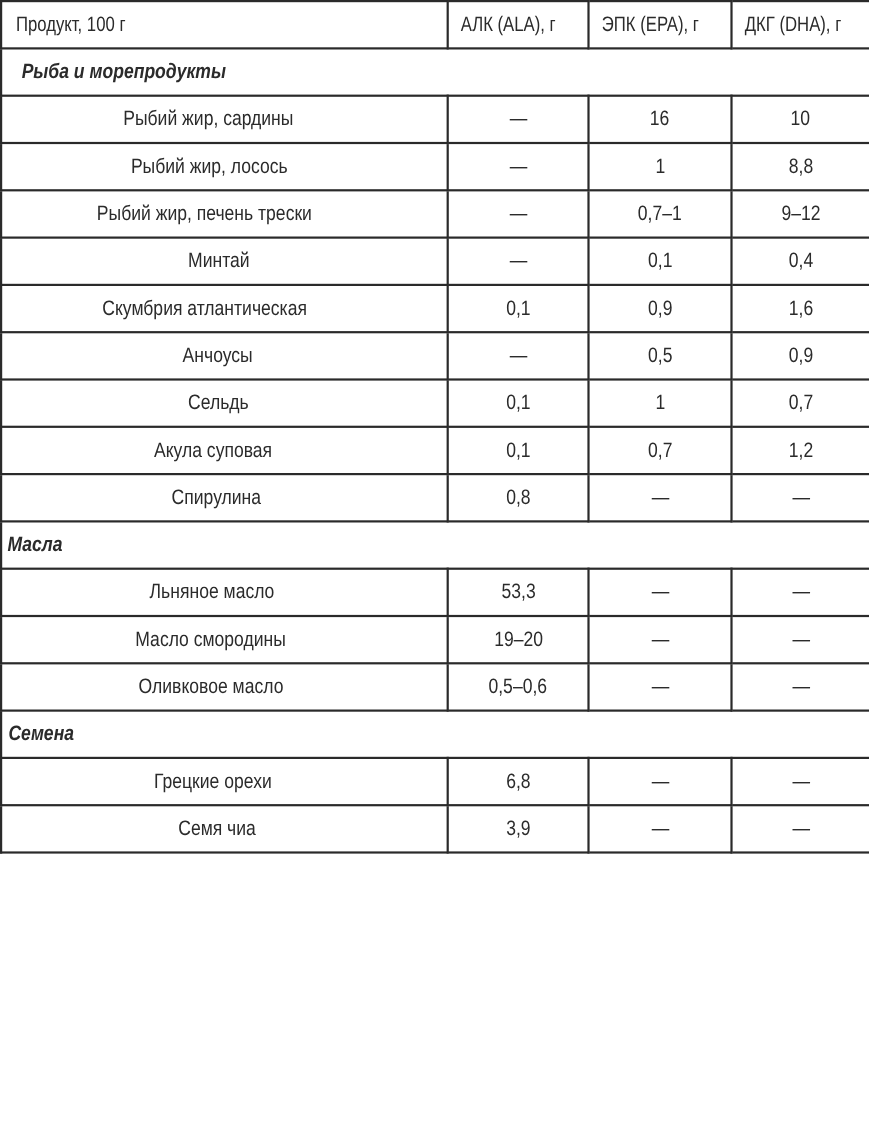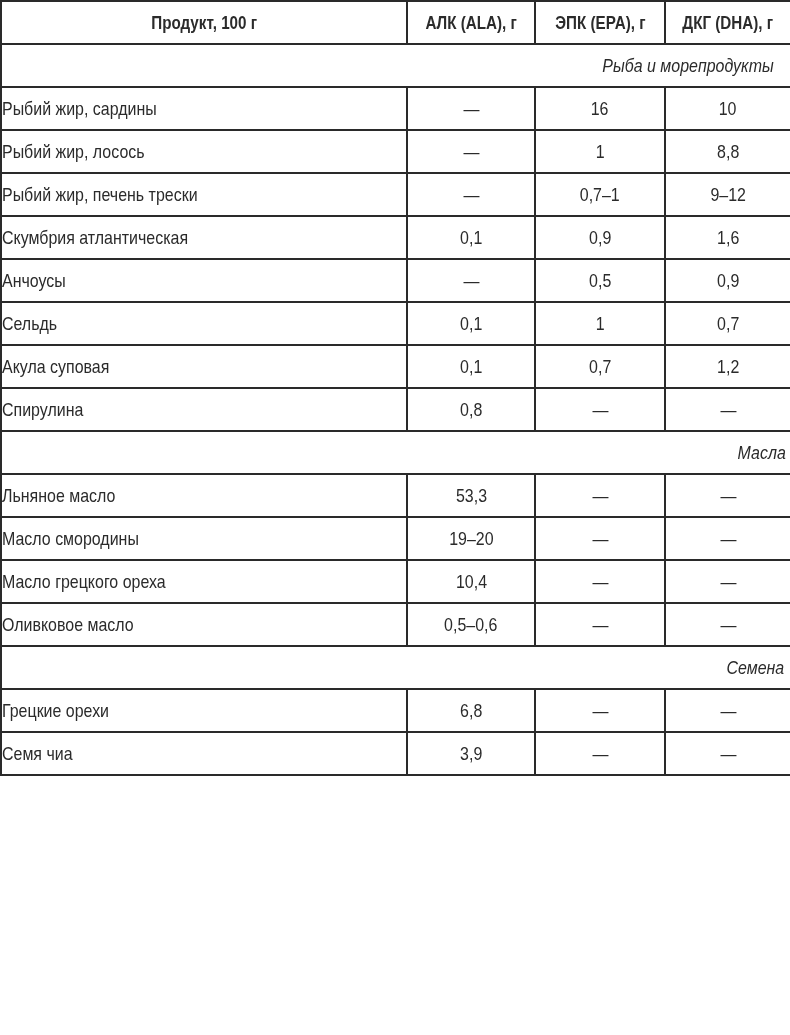--- a/index.html
+++ b/index.html
@@ -35,30 +35,31 @@
     }
     .narrow {
       display: inline-block;
       transform: scaleX(0.84);
     }
     th .narrow { transform: scaleX(0.8); }
     td.name .narrow, td.name {
       transform-origin: left center;
     }
     td.name .narrow { transform-origin: left center; }
-    td.name { text-align: left; padding-left: 2px; }
+    td.name { text-align: center; padding-left: 2px; }
     td.num { text-align: center; }
     th {
-      font-weight: bold;
-      text-align: center;
+      font-weight: normal;
+      text-align: left;
       font-size: 18px;
     }
     td.section {
-      text-align: right;
+      text-align: left;
       font-style: italic;
+      font-weight: bold;
     }
     tr { height: 43px; }
   </style>
 </head>
 <body>
 
 <table class="omega">
   <colgroup>
     <col class="c-name">
       <col class="c-ala">
@@ -87,20 +88,26 @@
         <td class="name"><span class="narrow">Рыбий жир, лосось</span></td>
         <td class="num"><span class="narrow">—</span></td>
         <td class="num"><span class="narrow">1</span></td>
         <td class="num"><span class="narrow">8,8</span></td>
       </tr>
       <tr>
         <td class="name"><span class="narrow">Рыбий жир, печень трески</span></td>
         <td class="num"><span class="narrow">—</span></td>
         <td class="num"><span class="narrow">0,7–1</span></td>
         <td class="num"><span class="narrow">9–12</span></td>
+      </tr>
+      <tr>
+        <td class="name"><span class="narrow">Минтай</span></td>
+        <td class="num"><span class="narrow">—</span></td>
+        <td class="num"><span class="narrow">0,1</span></td>
+        <td class="num"><span class="narrow">0,4</span></td>
       </tr>
       <tr>
         <td class="name"><span class="narrow">Скумбрия атлантическая</span></td>
         <td class="num"><span class="narrow">0,1</span></td>
         <td class="num"><span class="narrow">0,9</span></td>
         <td class="num"><span class="narrow">1,6</span></td>
       </tr>
       <tr>
         <td class="name"><span class="narrow">Анчоусы</span></td>
         <td class="num"><span class="narrow">—</span></td>
@@ -134,26 +141,20 @@
         <td class="num"><span class="narrow">—</span></td>
         <td class="num"><span class="narrow">—</span></td>
       </tr>
       <tr>
         <td class="name"><span class="narrow">Масло смородины</span></td>
         <td class="num"><span class="narrow">19–20</span></td>
         <td class="num"><span class="narrow">—</span></td>
         <td class="num"><span class="narrow">—</span></td>
       </tr>
       <tr>
-        <td class="name"><span class="narrow">Масло грецкого ореха</span></td>
-        <td class="num"><span class="narrow">10,4</span></td>
-        <td class="num"><span class="narrow">—</span></td>
-        <td class="num"><span class="narrow">—</span></td>
-      </tr>
-      <tr>
         <td class="name"><span class="narrow">Оливковое масло</span></td>
         <td class="num"><span class="narrow">0,5–0,6</span></td>
         <td class="num"><span class="narrow">—</span></td>
         <td class="num"><span class="narrow">—</span></td>
       </tr>
       <tr>
         <td colspan="4" class="section"><span class="narrow">Семена</span></td>
       </tr>
       <tr>
         <td class="name"><span class="narrow">Грецкие орехи</span></td>

